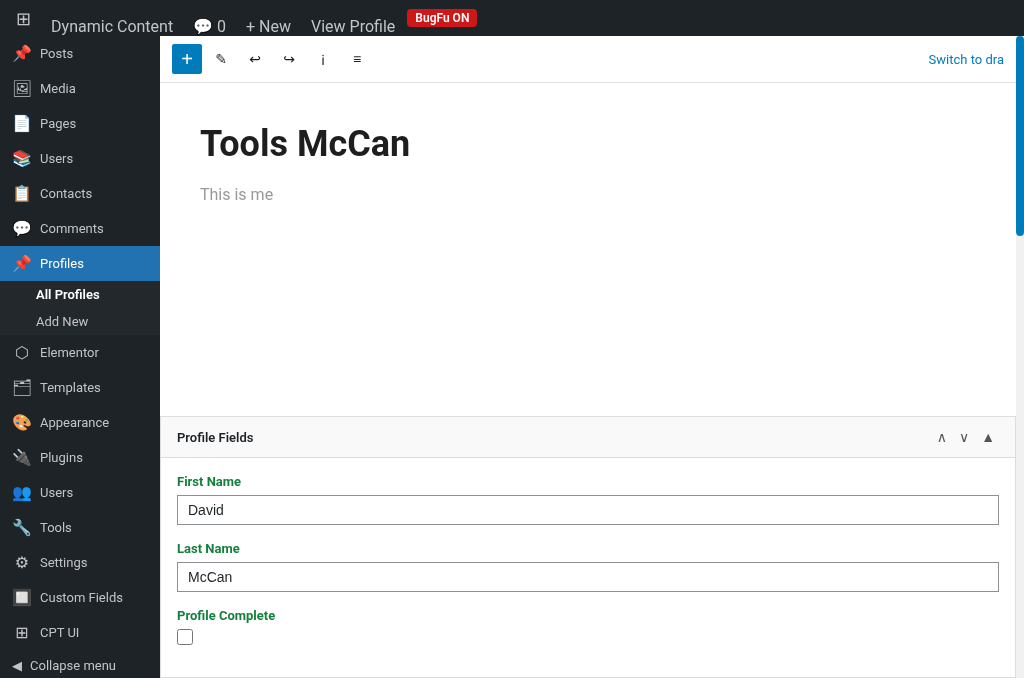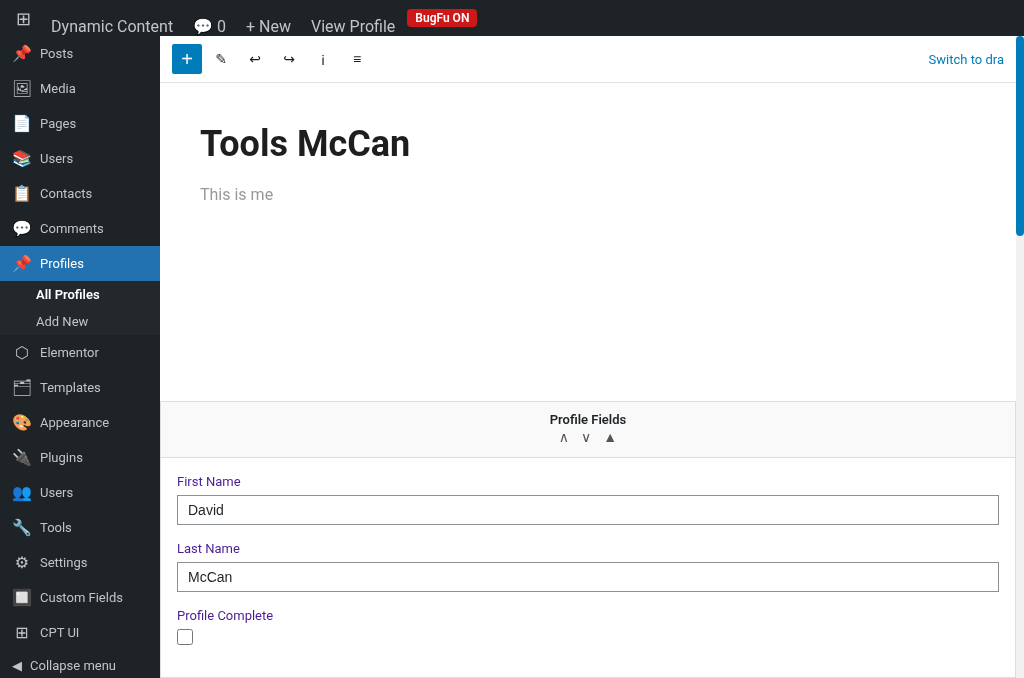--- a/index.html
+++ b/index.html
@@ -163,21 +163,20 @@
       border: 1px solid #ddd;
       margin: 0 0 0 0;
       background: #fff;
     }
     .profile-fields-header {
       display: flex;
       align-items: center;
       padding: 10px 16px;
       border-bottom: 1px solid #ddd;
       background: #f9f9f9;
-      flex-direction: column;
     }
     .profile-fields-title {
       font-size: 13px;
       font-weight: 600;
       color: #1d2327;
       flex: 1;
     }
     .profile-fields-controls {
       display: flex;
       gap: 4px;
@@ -193,22 +192,22 @@
     }
 
     .profile-fields-body {
       padding: 16px;
     }
     .field-group {
       margin-bottom: 16px;
     }
     .field-label {
       font-size: 13px;
-      font-weight: 400;
-      color: #4c1d95;
+      font-weight: 700;
+      color: #15803d;
       margin-bottom: 6px;
       display: block;
     }
     .field-input {
       width: 100%;
       border: 1px solid #8c8f94;
       border-radius: 0;
       padding: 6px 10px;
       font-size: 14px;
       color: #1d2327;

